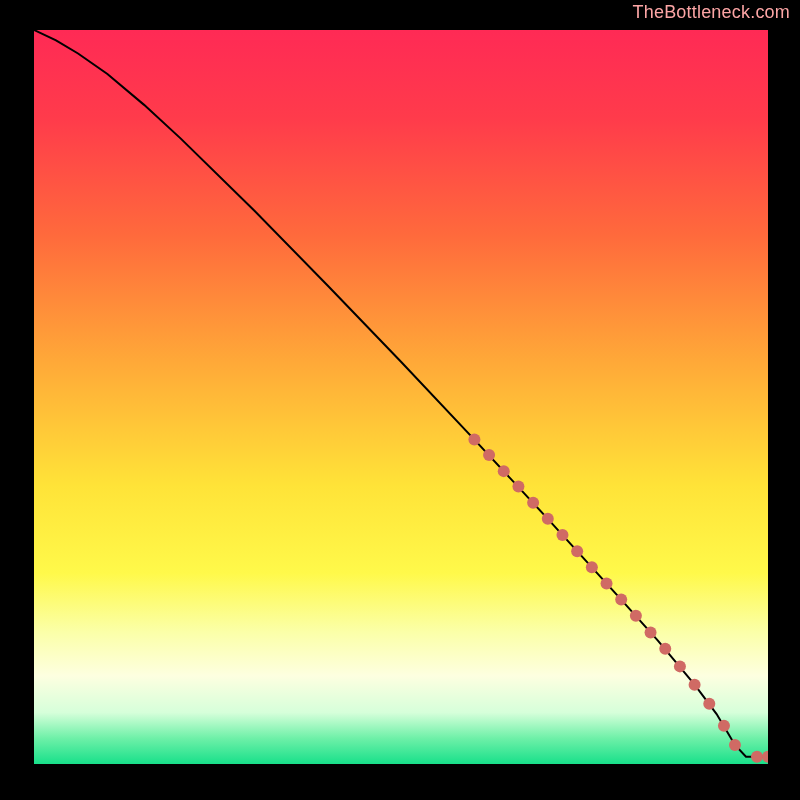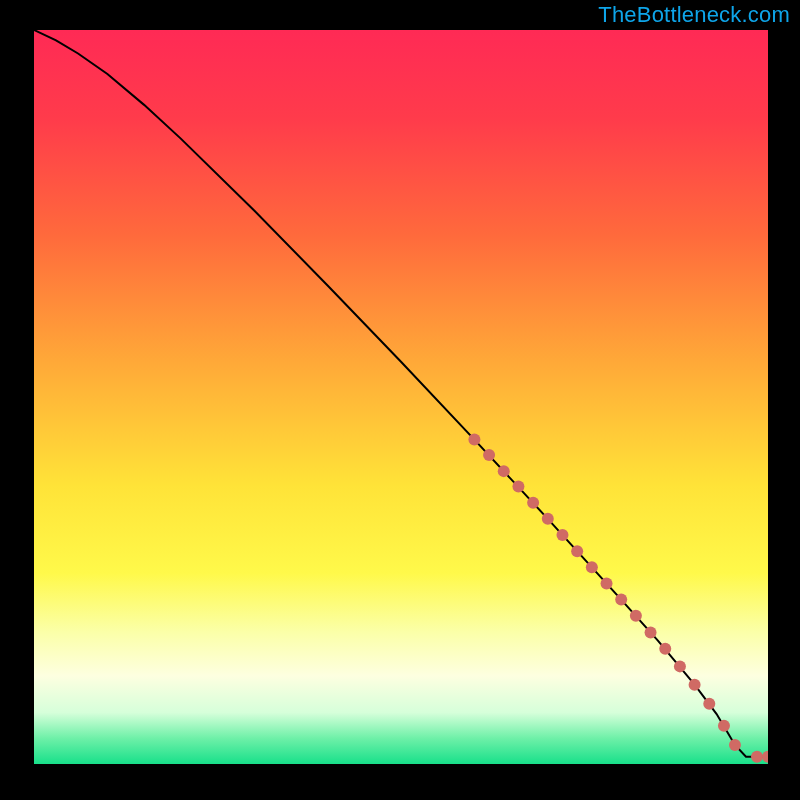--- a/index.html
+++ b/index.html
@@ -16,22 +16,22 @@
     left: 0;
     top: 0;
     width: 800px;
     height: 800px;
     background: #000;
   }
   .watermark {
     position: absolute;
     top: 2px;
     right: 10px;
-    color: #0ea5e9;
-    font-size: 22px;
+    color: #fca5a5;
+    font-size: 18px;
     font-weight: 400;
     letter-spacing: 0.2px;
     user-select: none;
   }
   .plot {
     position: absolute;
     left: 34px;
     top: 30px;
     width: 734px;
     height: 734px;

